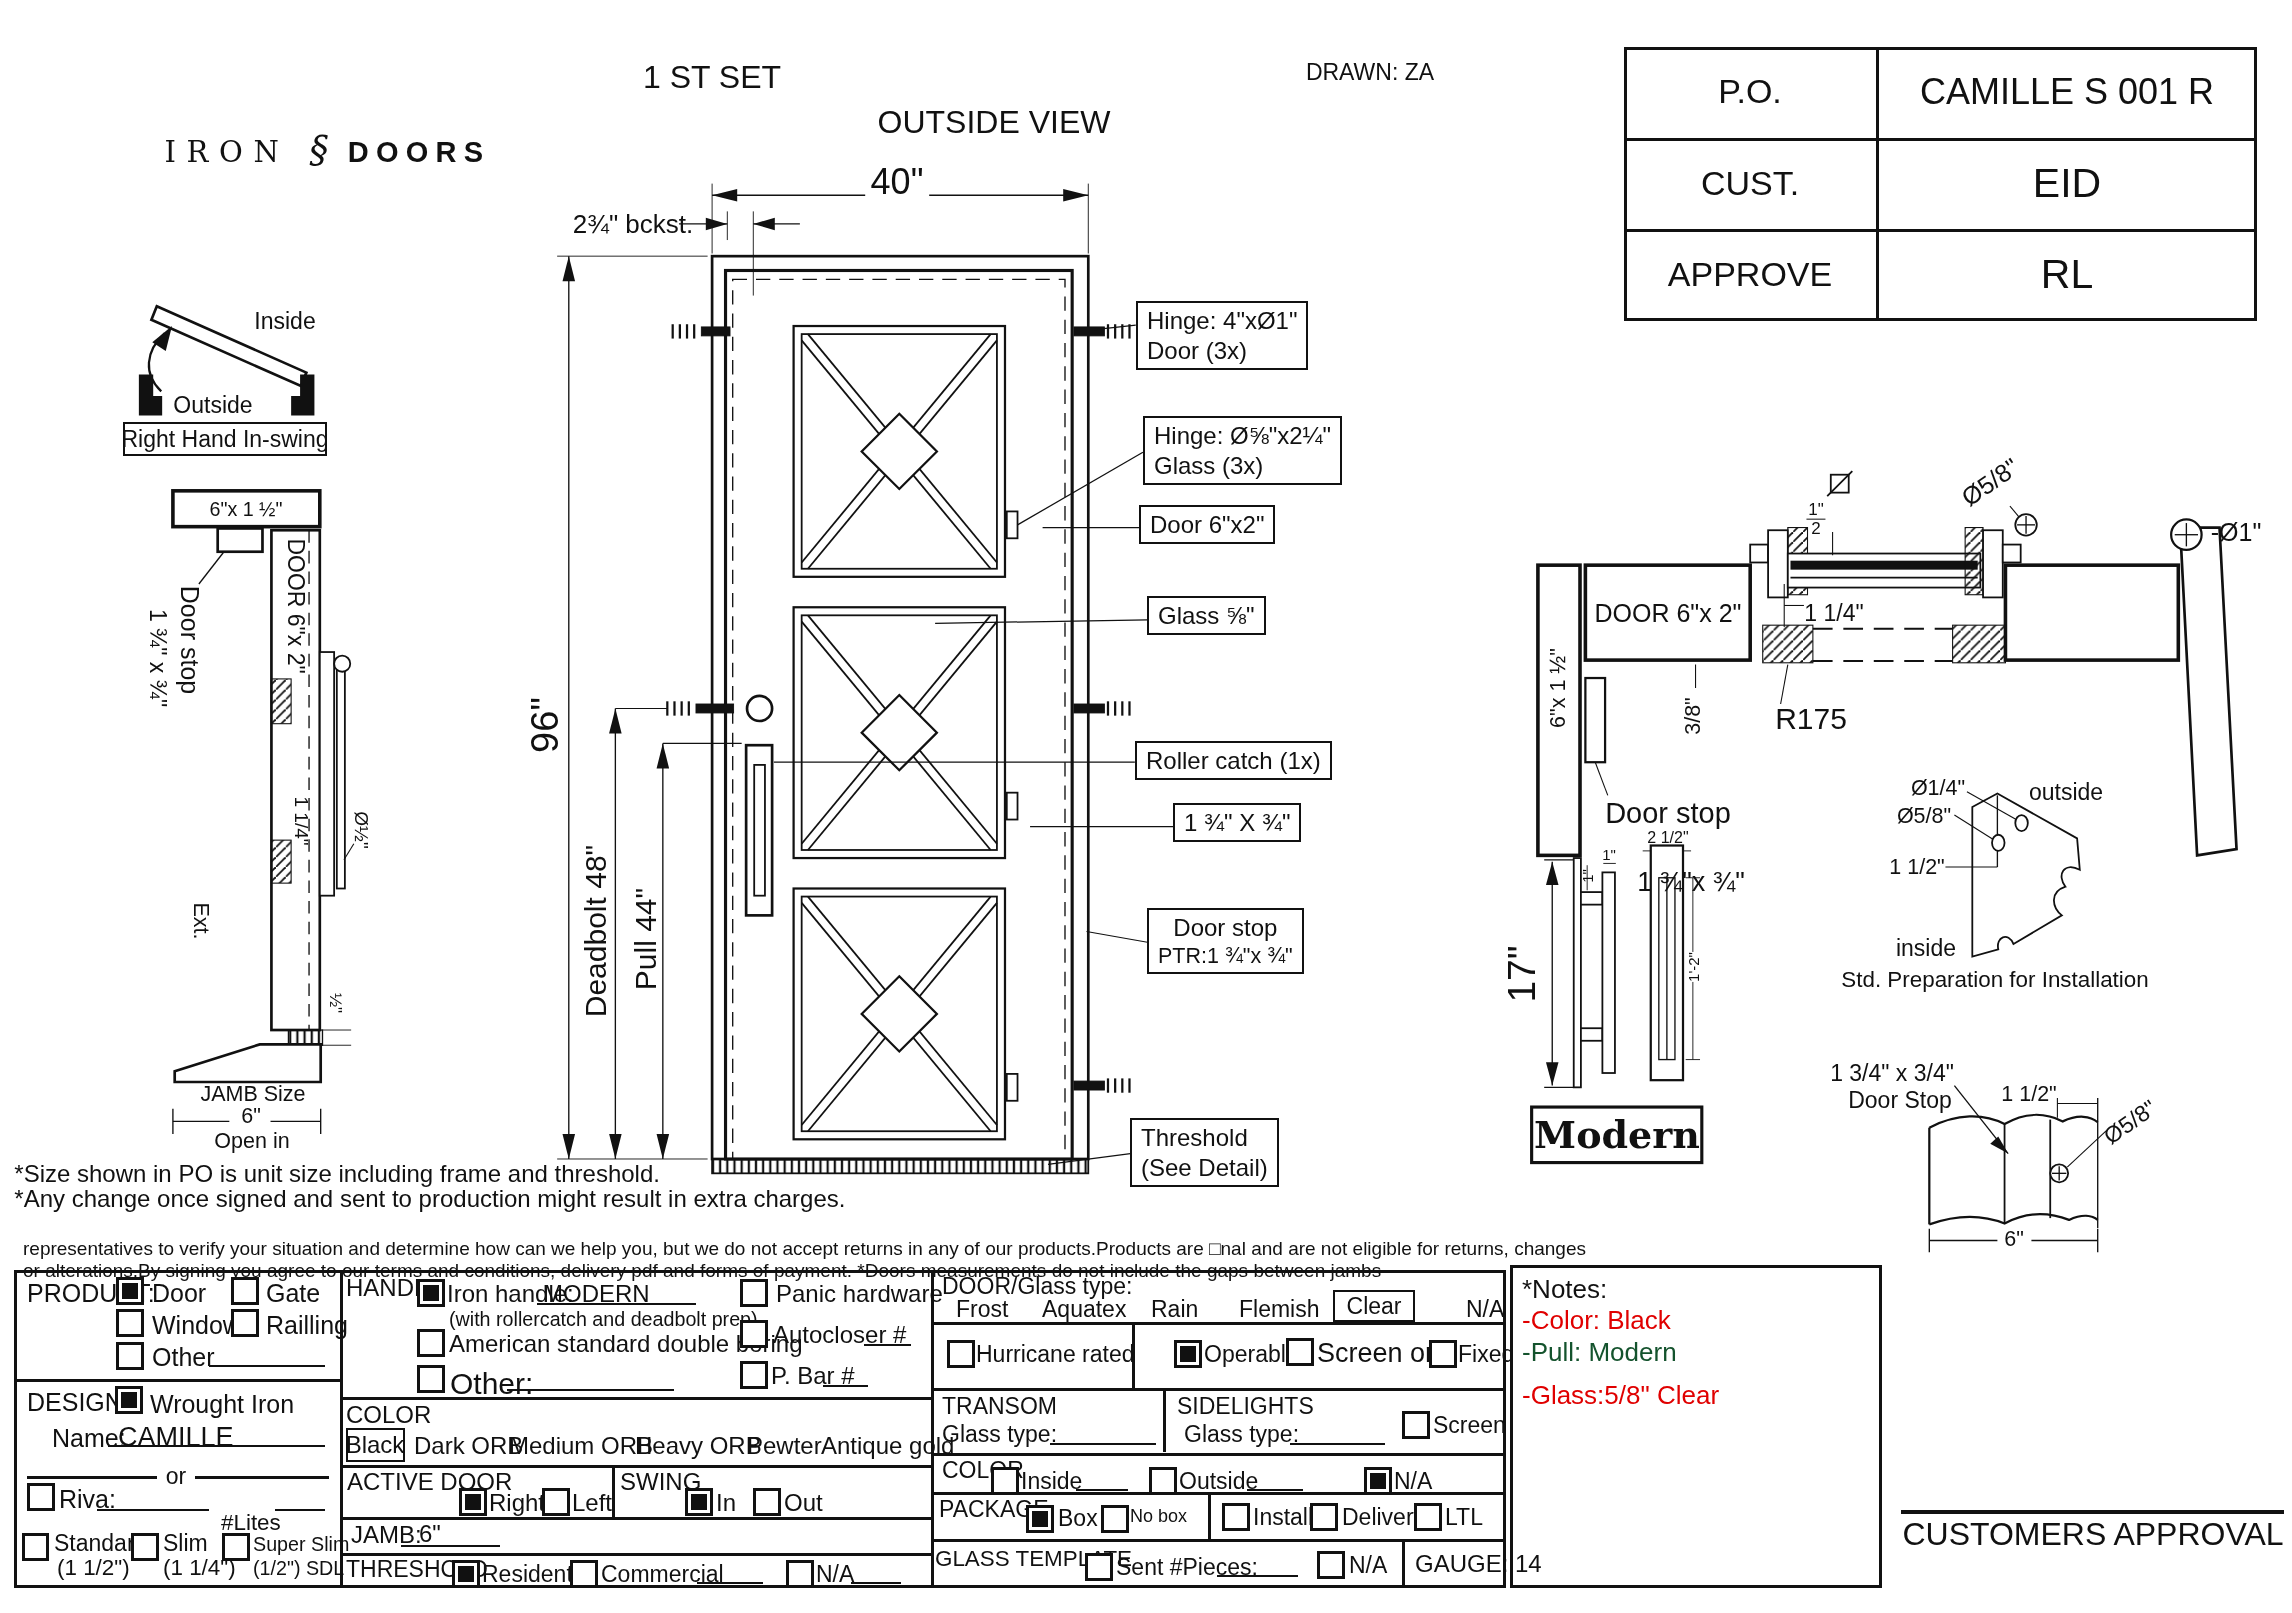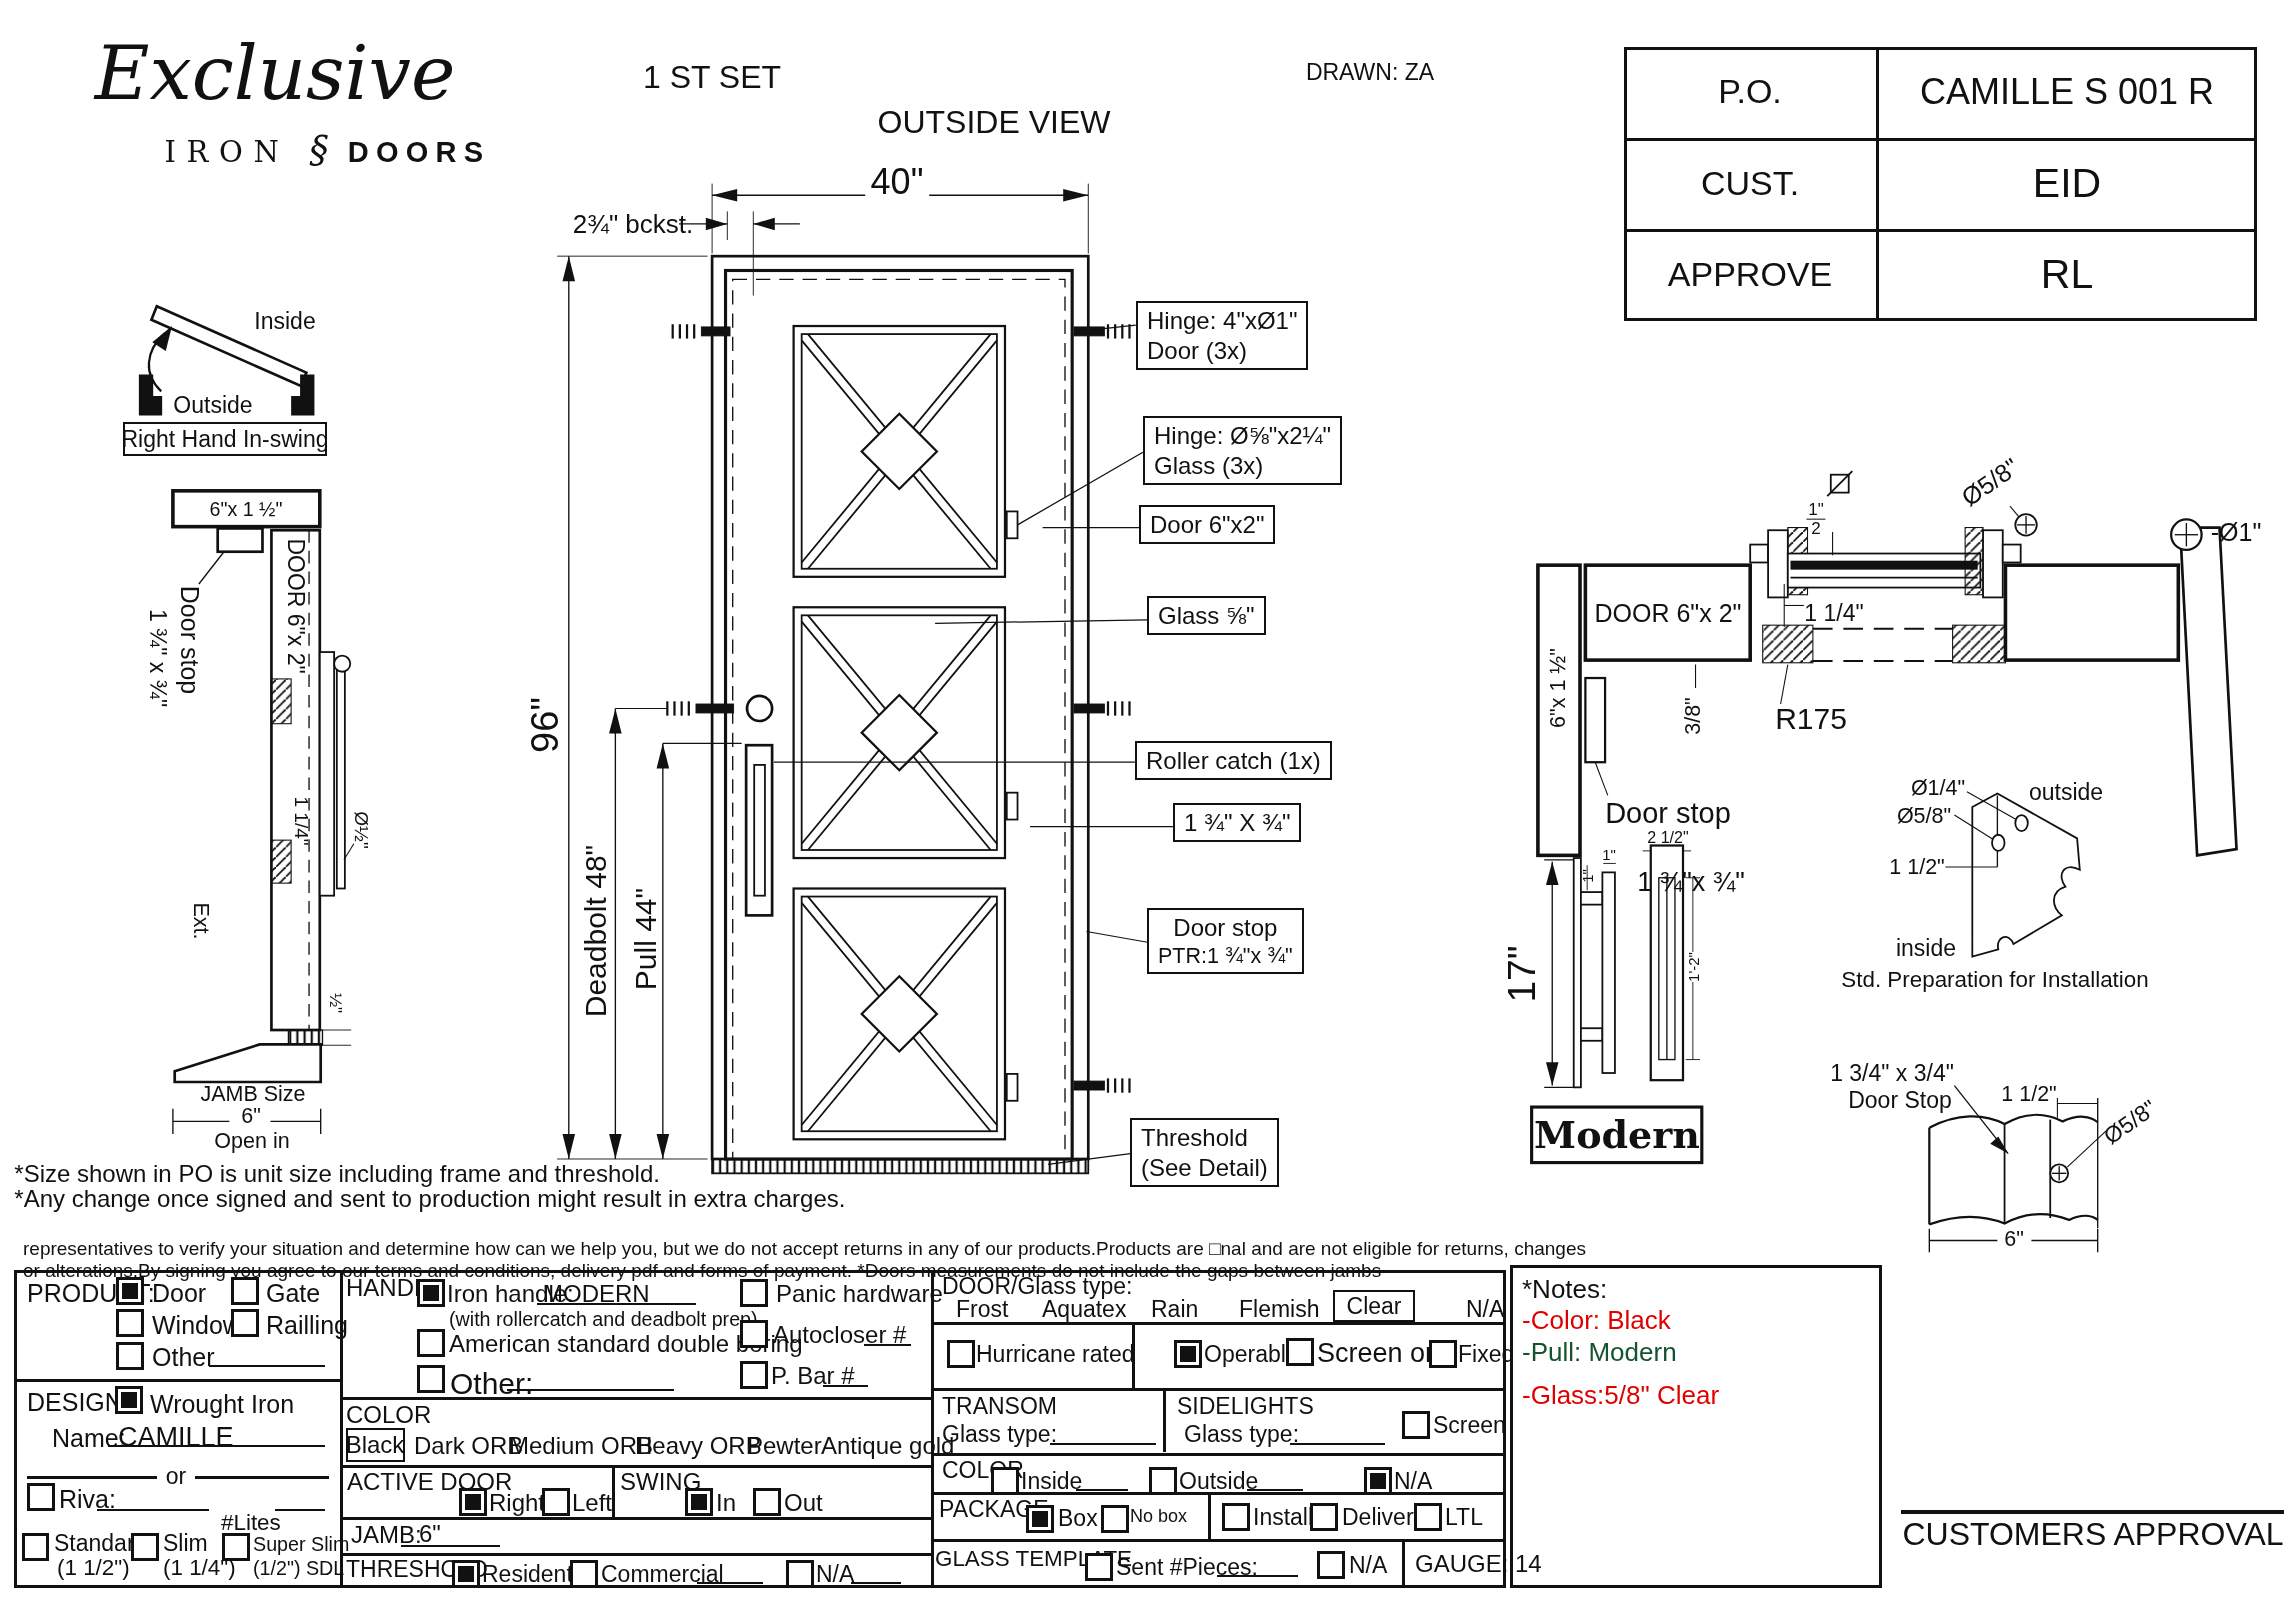--- a/index.html
+++ b/index.html
@@ -278,21 +278,20 @@
     <polygon points="2242,1288 2231,1269 2222,1277" fill="#111" stroke="none"></polygon>
     <line x1="2297" y1="1226" x2="2297" y2="1248" stroke-width="1.2"></line>
     <line x1="2297" y1="1232" x2="2342" y2="1232" stroke-width="1.2"></line>
     <line x1="2154" y1="1385" x2="2230" y2="1385" stroke-width="1.5"></line>
     <line x1="2268" y1="1385" x2="2342" y2="1385" stroke-width="1.5"></line>
     <line x1="2154" y1="1372" x2="2154" y2="1398" stroke-width="1.5"></line>
     <line x1="2342" y1="1372" x2="2342" y2="1398" stroke-width="1.5"></line>
   </g>
 </svg>
 
-<div class="lbl serif" style="left:275px;top:73px;font-size:75px;font-style:italic">Exclusive</div>
 <div class="lbl serif" style="left:227px;top:152px;font-size:29px;letter-spacing:10.7px">IRON</div>
 <div class="lbl serif" style="left:319px;top:150px;font-size:38px;font-style:italic">§</div>
 <div class="lbl" style="left:419px;top:152px;font-size:29px;font-weight:bold;letter-spacing:7.2px">DOORS</div>
 
 <div class="lbl" style="left:712px;top:78px;font-size:32px">1 ST SET</div>
 <div class="lbl" style="left:994px;top:123px;font-size:32px">OUTSIDE VIEW</div>
 <div class="lbl" style="left:1370px;top:72px;font-size:23px">DRAWN: ZA</div>
 
 <div class="cellbox" style="left:1624px;top:47px;width:633px;height:274px"></div>
 <div class="vline" style="left:1876px;top:47px;height:274px"></div>

